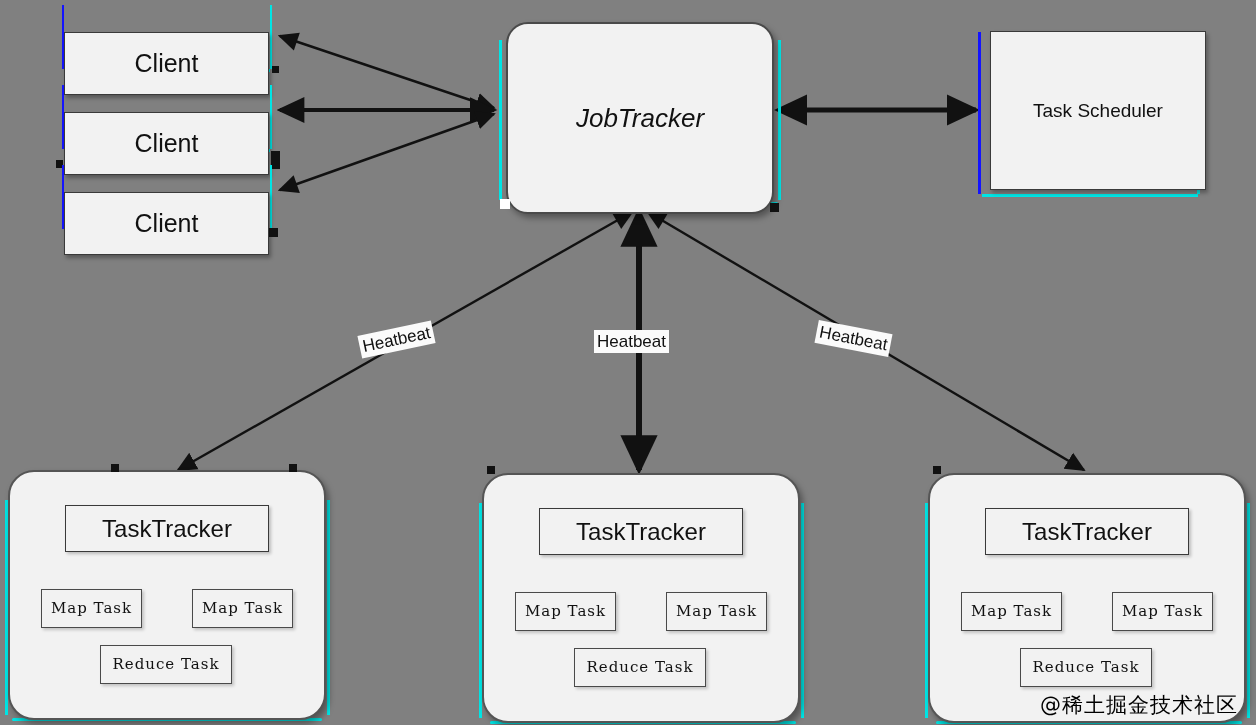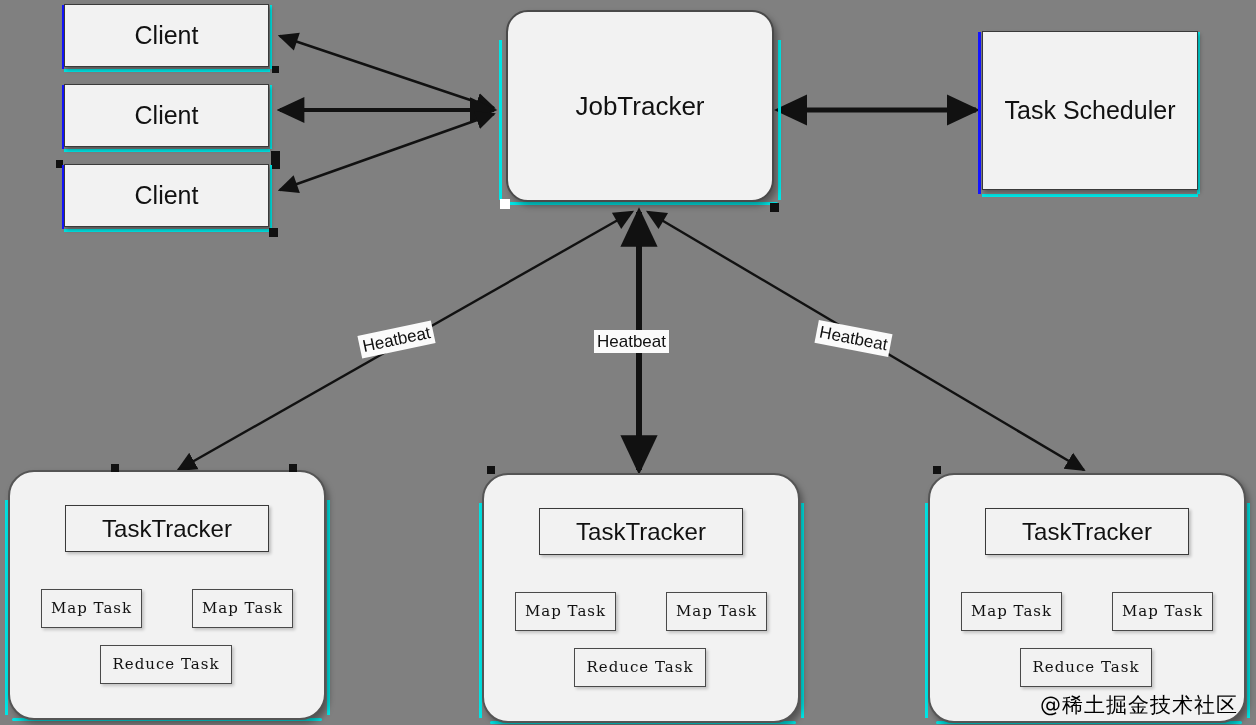--- a/index.html
+++ b/index.html
@@ -33,26 +33,28 @@
     display: block;
     line-height: 1;
     white-space: nowrap;
   }
 
   
   .client {
     font-size: 25px;
     font-family: "Liberation Sans", sans-serif;
     box-shadow: 2px 3px 4px rgba(0,0,0,0.32);
+    margin-top: 28px;
   }
 
   
   .scheduler {
-    font-size: 25px;
+    font-size: 19px;
     box-shadow: 2px 3px 4px rgba(0,0,0,0.30);
+    margin-left: 8px;
   }
 
   
   .jobtracker {
     border-radius: 22px;
     border: 2px solid #4a4a4a;
     font-size: 26px;
     box-shadow: 3px 4px 6px rgba(0,0,0,0.35);
   }
 
@@ -213,21 +215,21 @@
   <div class="sel-blue" style="left:62px; top:165px; width:2px; height:64px;"></div>
   <div class="sel-cyan" style="left:270px; top:165px; width:2px; height:64px;"></div>
   <div class="node client" style="left:64px; top:164px; width:205px; height:63px;">
     <span class="label">Client</span>
   </div>
   <div class="handle" style="left:269px; top:228px; width:9px; height:9px;"></div>
 
   <div class="sel-cyan" style="left:502px; top:202px; width:276px; height:3px; border-radius:2px;"></div>
   <div class="sel-cyan" style="left:499px; top:40px; width:3px; height:160px;"></div>
   <div class="sel-cyan" style="left:778px; top:40px; width:3px; height:160px;"></div>
-  <div class="node jobtracker" style="left:506px; top:10px; width:268px; height:192px;">
+  <div class="node jobtracker" style="left:506px; top:22px; width:268px; height:192px;font-style:italic;">
     <span class="label">JobTracker</span>
   </div>
   <div class="handle" style="left:770px; top:203px; width:9px; height:9px;"></div>
   <div class="handle-w" style="left:500px; top:199px; width:10px; height:10px;"></div>
 
   <div class="sel-cyan" style="left:982px; top:194px; width:216px; height:3px;"></div>
   <div class="sel-blue" style="left:978px; top:32px; width:3px; height:162px;"></div>
   <div class="sel-cyan" style="left:1197px; top:32px; width:3px; height:162px;"></div>
   <div class="node scheduler" style="left:982px; top:31px; width:216px; height:159px;">
     <span class="label">Task Scheduler</span>

